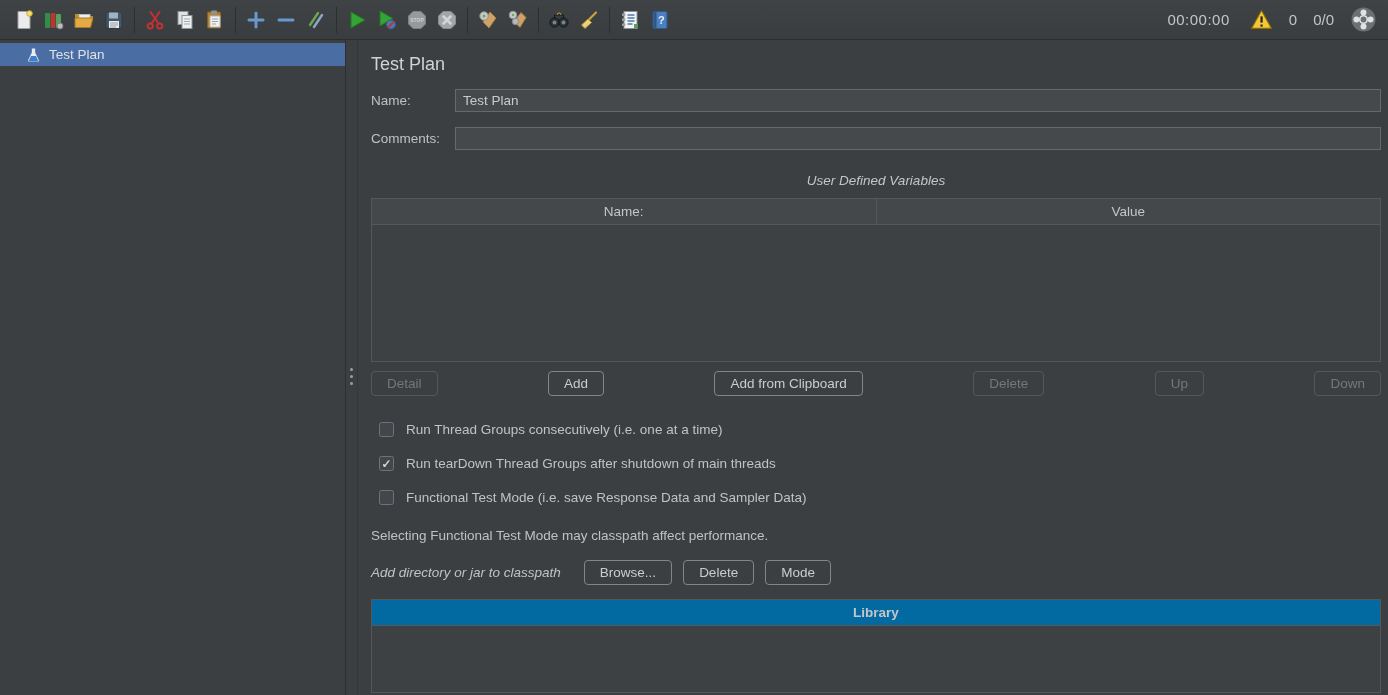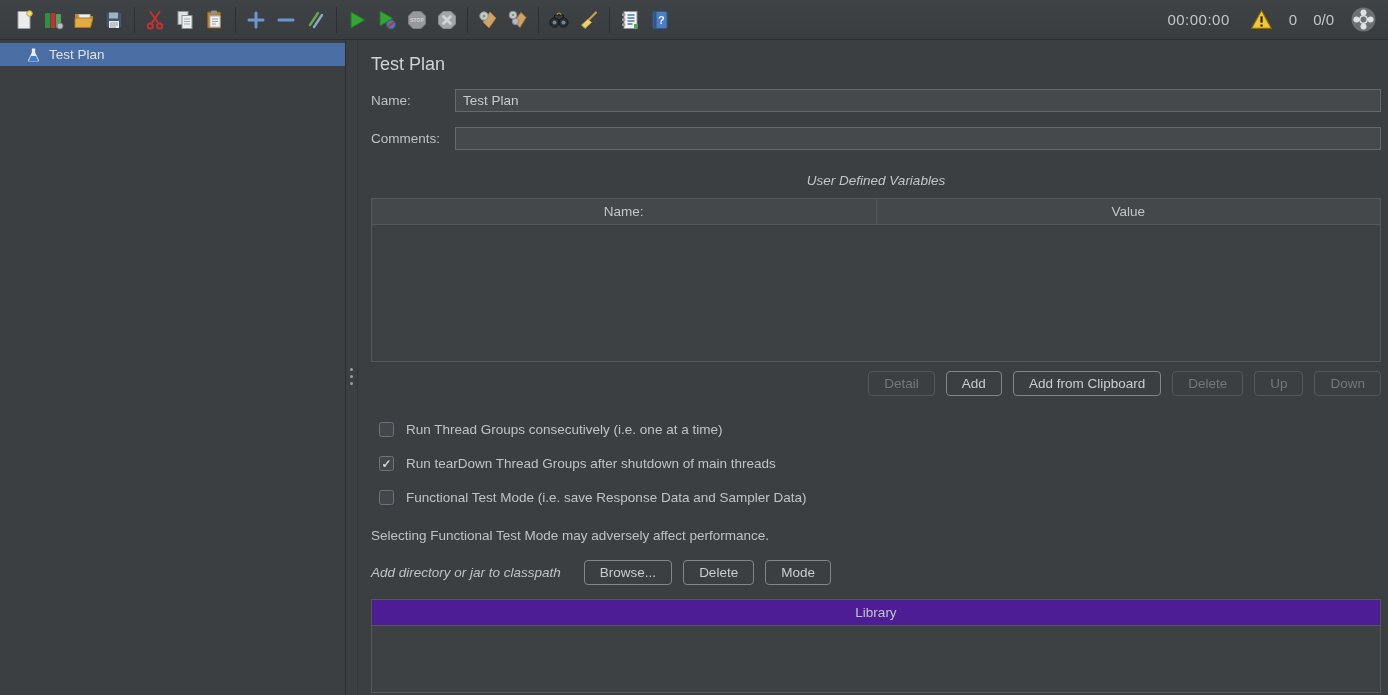--- a/index.html
+++ b/index.html
@@ -66,43 +66,43 @@
   .vtable { border:1px solid #54585a; }
   .vtable .thead { display:flex; height:26px; background:#45484a; border-bottom:1px solid #54585a; }
   .vtable .th {
     flex:1; display:flex; align-items:center; justify-content:center;
     color:#c3c6c8; cursor:default;
   }
   .vtable .th:first-child { border-right:1px solid #54585a; }
   .vtable .tbody { background:#3e4144; }
   .tbody-vars { height:136px; }
   .tbody-lib { height:66px; }
-  .btn-row { display:flex; justify-content:flex-end; gap:11px; margin-top:9px; }
+  .btn-row { display:flex; justify-content:space-between; gap:11px; margin-top:9px; }
   .btn {
     height:25px; padding:0 15px; border-radius:4px;
     background:transparent; border:1px solid #82868a;
     color:#caccce; font-family:"Liberation Sans",sans-serif; font-size:13.5px;
     cursor:pointer;
   }
   .btn[data-state="disabled"] { border-color:#55585a; color:#74787a; cursor:default; }
   .opts { margin-top:26px; margin-left:8px; }
   .opt-row { display:flex; align-items:center; gap:12px; margin-bottom:19px; cursor:pointer; }
   .cb {
     width:15px; height:15px; flex:none;
     background:#43464a; border:1px solid #6f7375; border-radius:2.5px;
     display:flex; align-items:center; justify-content:center;
     color:#d2d5d7; font-size:12px; font-weight:bold; line-height:1;
   }
   .note { margin-top:23px; color:#bfc2c4; }
   .classpath { display:flex; align-items:center; gap:11px; margin-top:17px; }
   .classpath .lbl { margin-right:12px;font-style:italic; }
   .library { margin-top:14px; }
   .lib-head {
-    height:26px; background:#4c1d95; border-bottom:1px solid #54585a;
-    display:flex; align-items:center; justify-content:center; color:#c3c6c8;
+    height:26px; background:#0369a1; border-bottom:1px solid #54585a;
+    display:flex; align-items:center; justify-content:center; color:#c3c6c8;font-weight:bold;
   }
 </style>
 </head>
 <body>
 
 <div class="toolbar">
   <button class="tbtn">
       <svg width="22" height="22" viewBox="0 0 22 22">
         <path d="M5 2.5h9l3 3v14H5z" fill="#ececec" stroke="#9aa0a3"></path>
         <path d="M14 2.5l3 3h-3z" fill="#c9cdd0"></path>
@@ -329,21 +329,21 @@
       <div class="opt-row">
         <span class="cb">✓</span>
         <span>Run tearDown Thread Groups after shutdown of main threads</span>
       </div>
       <div class="opt-row">
         <span class="cb"></span>
         <span>Functional Test Mode (i.e. save Response Data and Sampler Data)</span>
       </div>
     </div>
 
-    <div class="note">Selecting Functional Test Mode may adversely affect performance.</div>
+    <div class="note">Selecting Functional Test Mode may classpath affect performance.</div>
 
     <div class="classpath">
       <span class="lbl">Add directory or jar to classpath</span>
       <button class="btn" data-state="enabled">Browse...</button>
       <button class="btn" data-state="enabled">Delete</button>
       <button class="btn" data-state="enabled">Mode</button>
     </div>
 
     <div class="vtable library">
       <div class="lib-head">Library</div>

